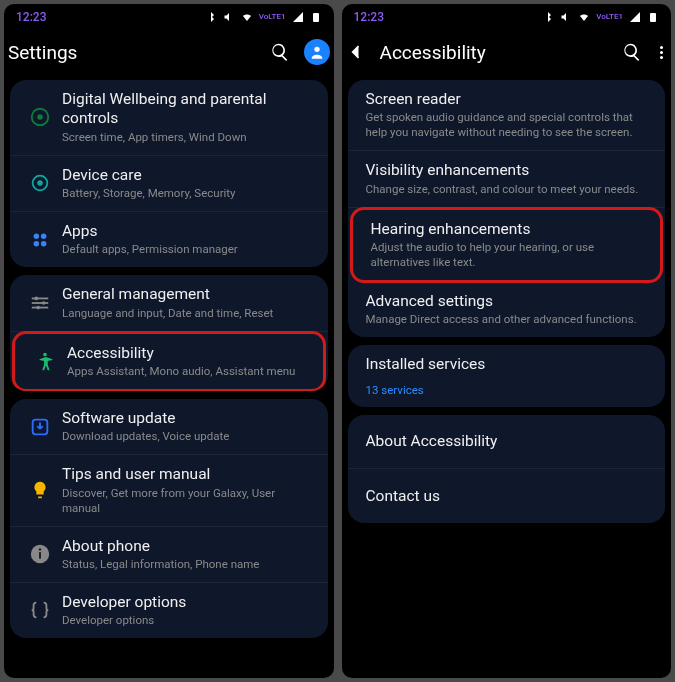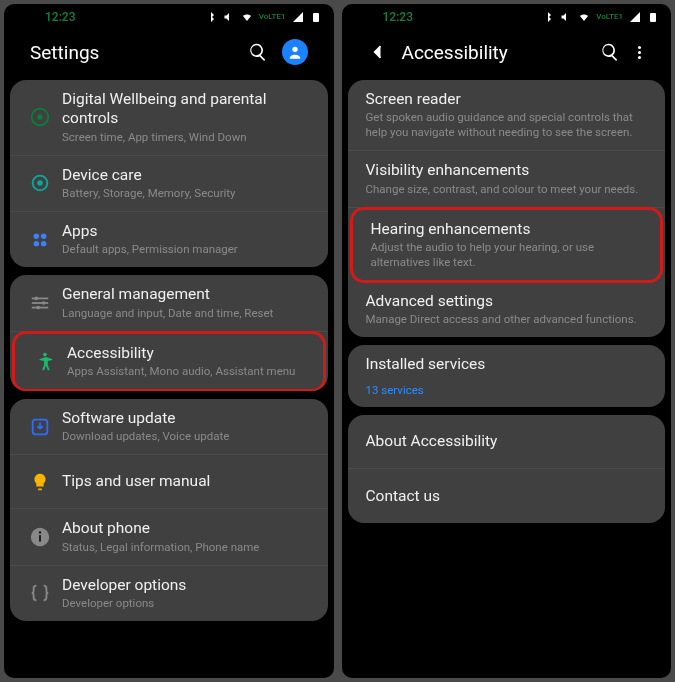--- a/index.html
+++ b/index.html
@@ -18,54 +18,53 @@
     overflow: hidden;
     display: flex;
     flex-direction: column;
   }
   .statusbar {
     height: 26px;
     display: flex;
     justify-content: space-between;
     align-items: center;
     padding: 0 12px;
-    color: #15803d;
+    color: #8b5cf6;
     font-size: 12px;
     font-weight: 500;
-    margin-left: 29px;
   }
   .statusbar-left, .statusbar-right { display: flex; gap: 6px; align-items: center; }
   .statusbar-right svg { width: 12px; height: 12px; fill: #fff; }
   .lte { font-size: 8px; line-height: 8px; }
   .titlebar {
     height: 44px;
     display: flex;
     align-items: center;
-    padding: 0 26px;
+    padding: 0 4px;
     color: #fff;
     gap: 14px;
   }
   .titlebar .title { flex: 1; font-size: 19px; font-weight: 400; }
   .titlebar svg { width: 20px; height: 20px; fill: #fff; }
   .avatar {
     width: 26px; height: 26px; border-radius: 50%;
     background: #1a82ff;
     display: flex; align-items: center; justify-content: center;
   }
   .avatar svg { width: 16px; height: 16px; fill: #fff; }
   .content {
     flex: 1;
     padding: 6px;
     overflow: hidden;
     display: flex;
     flex-direction: column;
     gap: 8px;
   }
   .card {
-    background: #404040;
+    background: #0f172a;
     border-radius: 16px;
     overflow: hidden;
   }
   .row {
     display: flex;
     align-items: center;
     padding: 10px 12px;
     min-height: 54px;
     border-bottom: 1px solid rgba(255,255,255,0.06);
     position: relative;
@@ -229,20 +228,21 @@
         </div>
       </div>
       <div class="row">
         <div class="icon-cell">
             <svg viewBox="0 0 24 24" fill="#f7b500">
               <path d="M12 3a6 6 0 00-4 10.5V17h8v-3.5A6 6 0 0012 3zM10 19h4v2h-4z"></path>
             </svg>
           </div>
         <div class="text-cell">
           <div class="row-title">Tips and user manual</div>
+          <div class="row-sub">Discover, Get more from your Galaxy, User manual</div>
         </div>
       </div>
       <div class="row">
         <div class="icon-cell">
             <svg viewBox="0 0 24 24" fill="#888">
               <circle cx="12" cy="12" r="10"></circle>
               <rect x="11" y="10" width="2" height="7" fill="#171717"></rect>
               <circle cx="12" cy="7" r="1.3" fill="#171717"></circle>
             </svg>
           </div>

